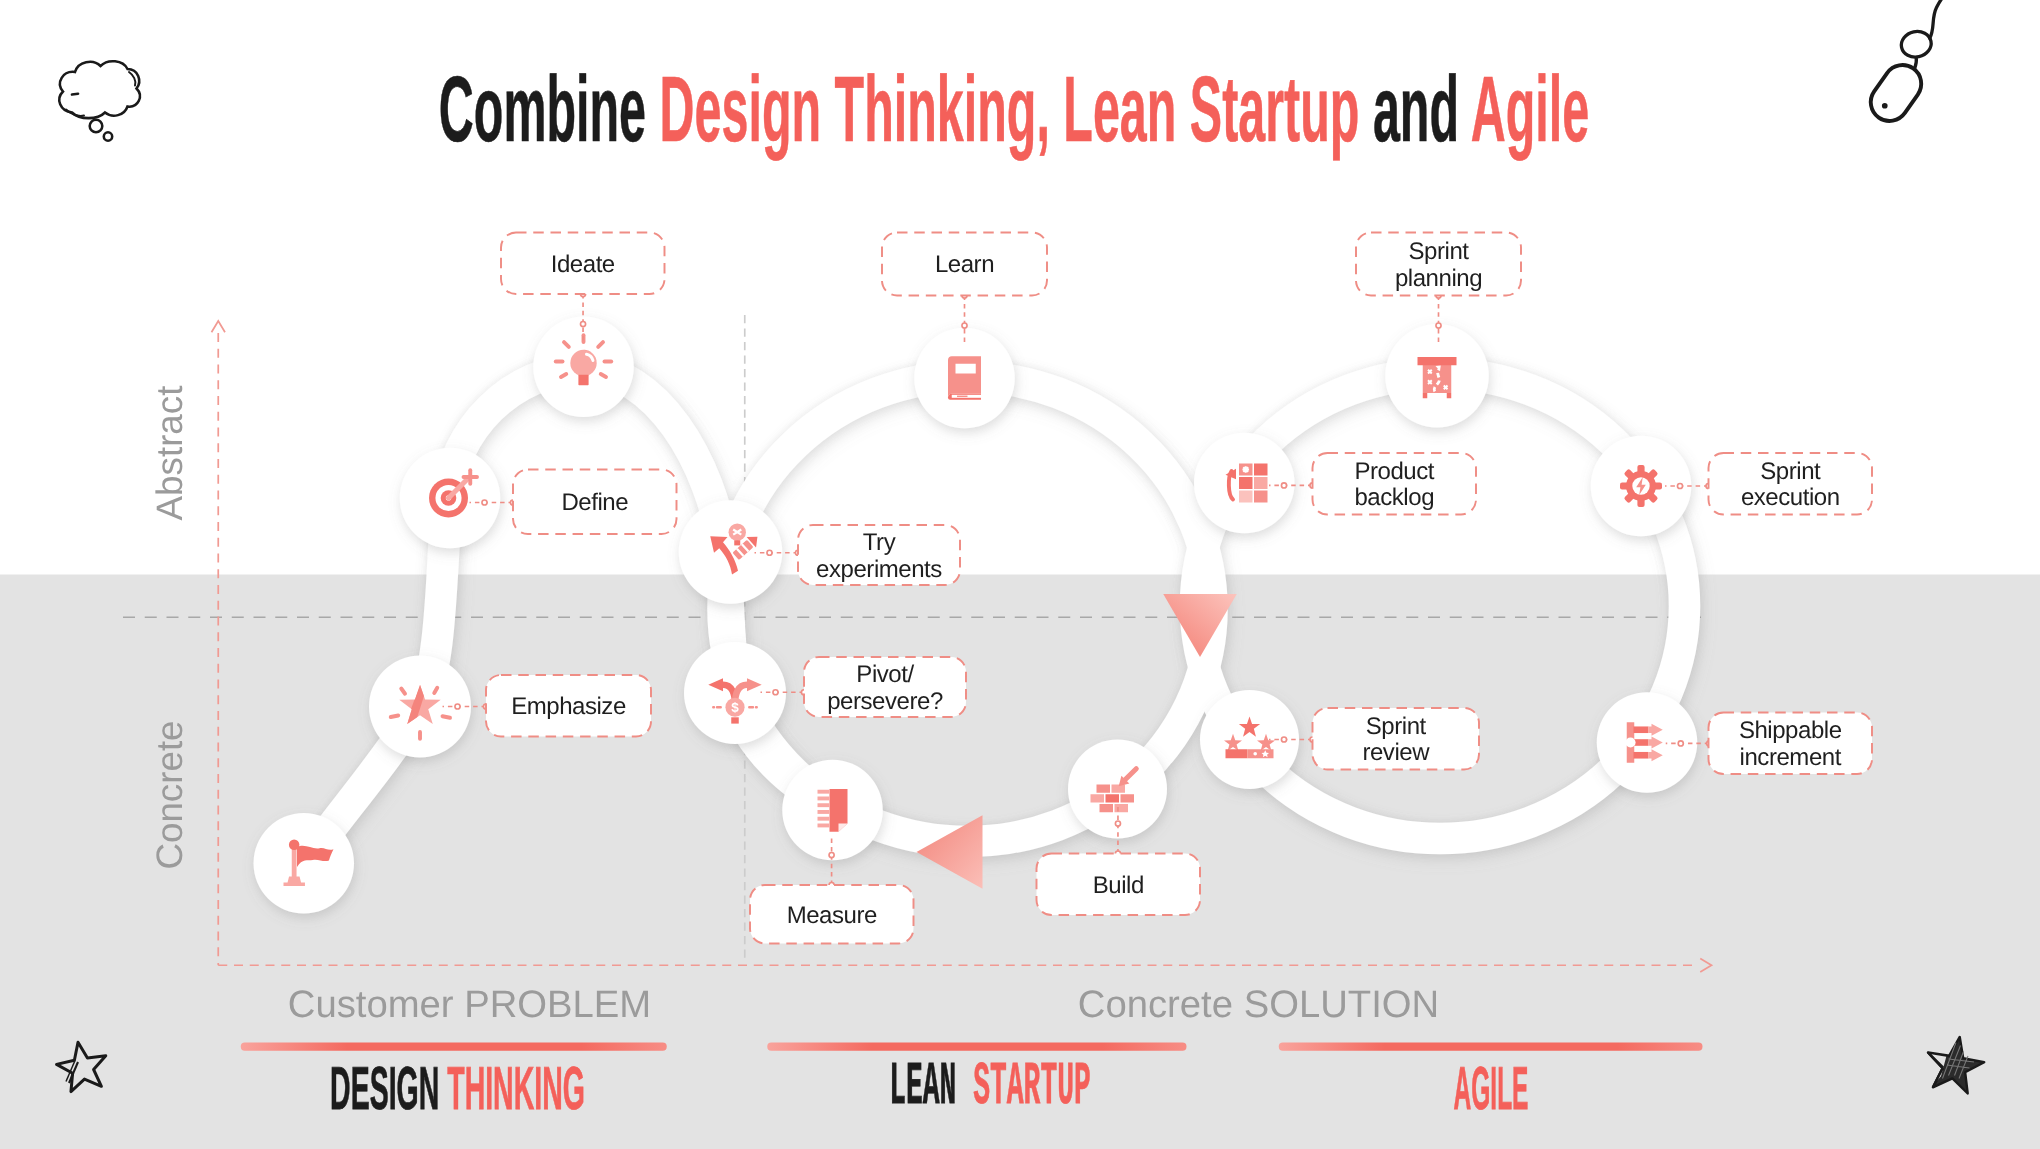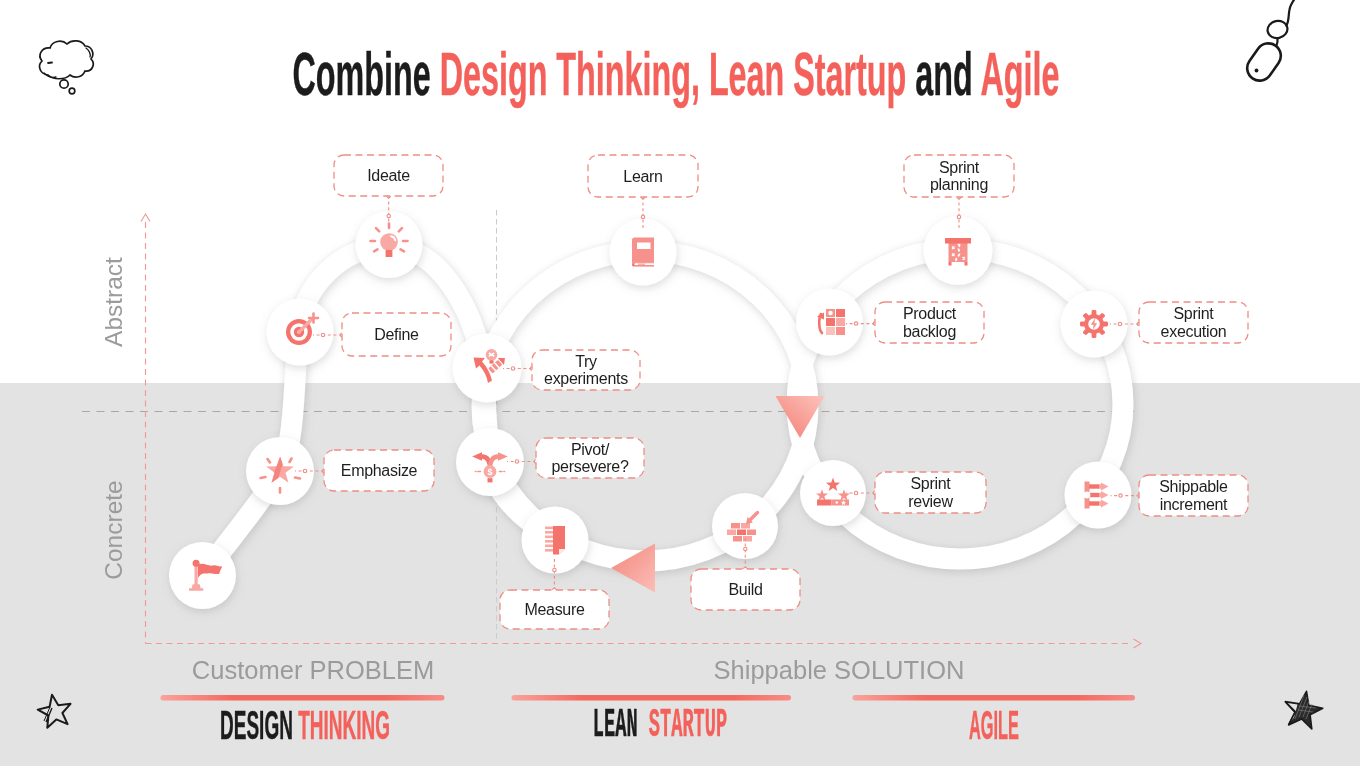--- a/index.html
+++ b/index.html
@@ -352,16 +352,16 @@
 
 <rect x="160.5" y="695" width="284" height="5.5" rx="2.7" fill="url(#gradBar)"></rect>
 <rect x="511.5" y="695" width="279.5" height="5.5" rx="2.7" fill="url(#gradBar)"></rect>
 <rect x="852.5" y="695" width="282.5" height="5.5" rx="2.7" fill="url(#gradBar)"></rect>
 </svg>
 
 <div class="title"><span class="in">Combine <span class="coral">Design Thinking, Lean Startup</span> and <span class="coral">Agile</span></span></div>
 <div class="axlab" style="left:114px;top:302px;"><span>Abstract</span></div>
 <div class="axlab" style="left:114px;top:530px;"><span>Concrete</span></div>
 <div class="cust" style="left:313px;top:656px;">Customer PROBLEM</div>
-<div class="cust" style="left:839px;top:656px;">Shippable SOLUTION</div>
+<div class="cust" style="left:839px;top:656px;">Concrete SOLUTION</div>
 <div class="bigcap" style="left:305px;top:702px;"><span class="in" style="transform:translateX(-50%) scaleX(0.469);">DESIGN <span class="coral">THINKING</span></span></div>
 <div class="bigcap" style="left:660px;top:702px;font-family:Liberation Mono, monospace;"><span class="in" style="transform:translateX(-50%) scaleX(0.461);">LEAN <span class="coral">STARTUP</span></span></div>
 <div class="bigcap" style="left:994px;top:702px;"><span class="in coral" style="transform:translateX(-50%) scaleX(0.404);">AGILE</span></div>
 
 </body></html>

